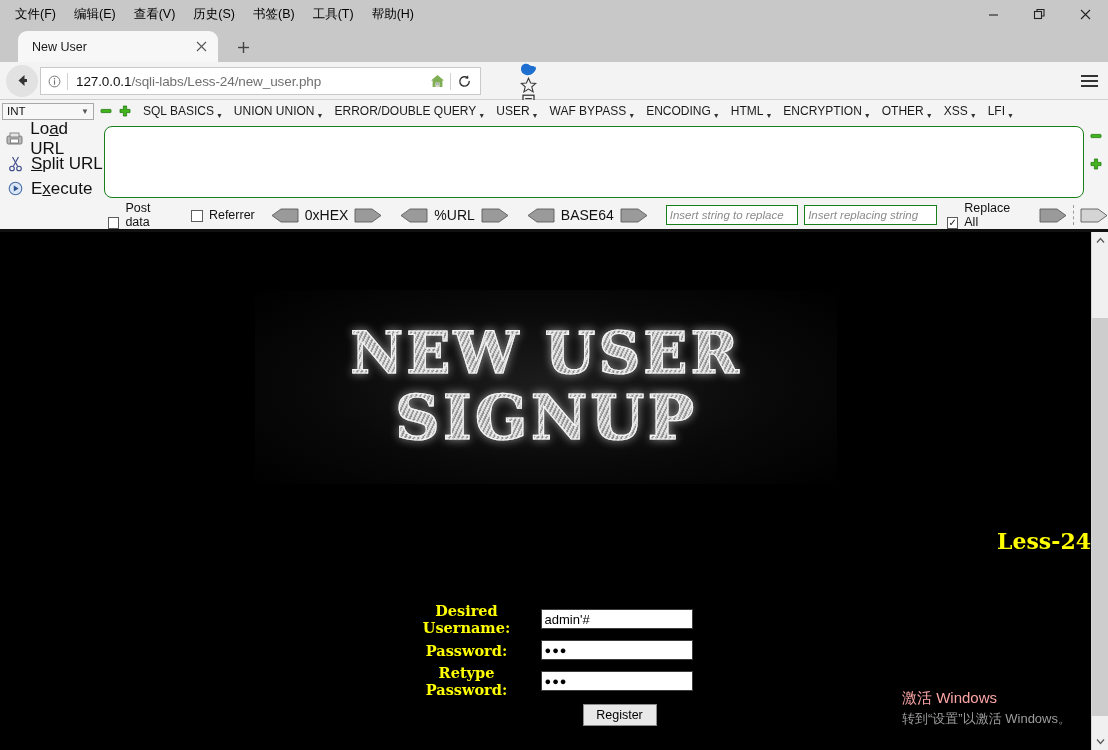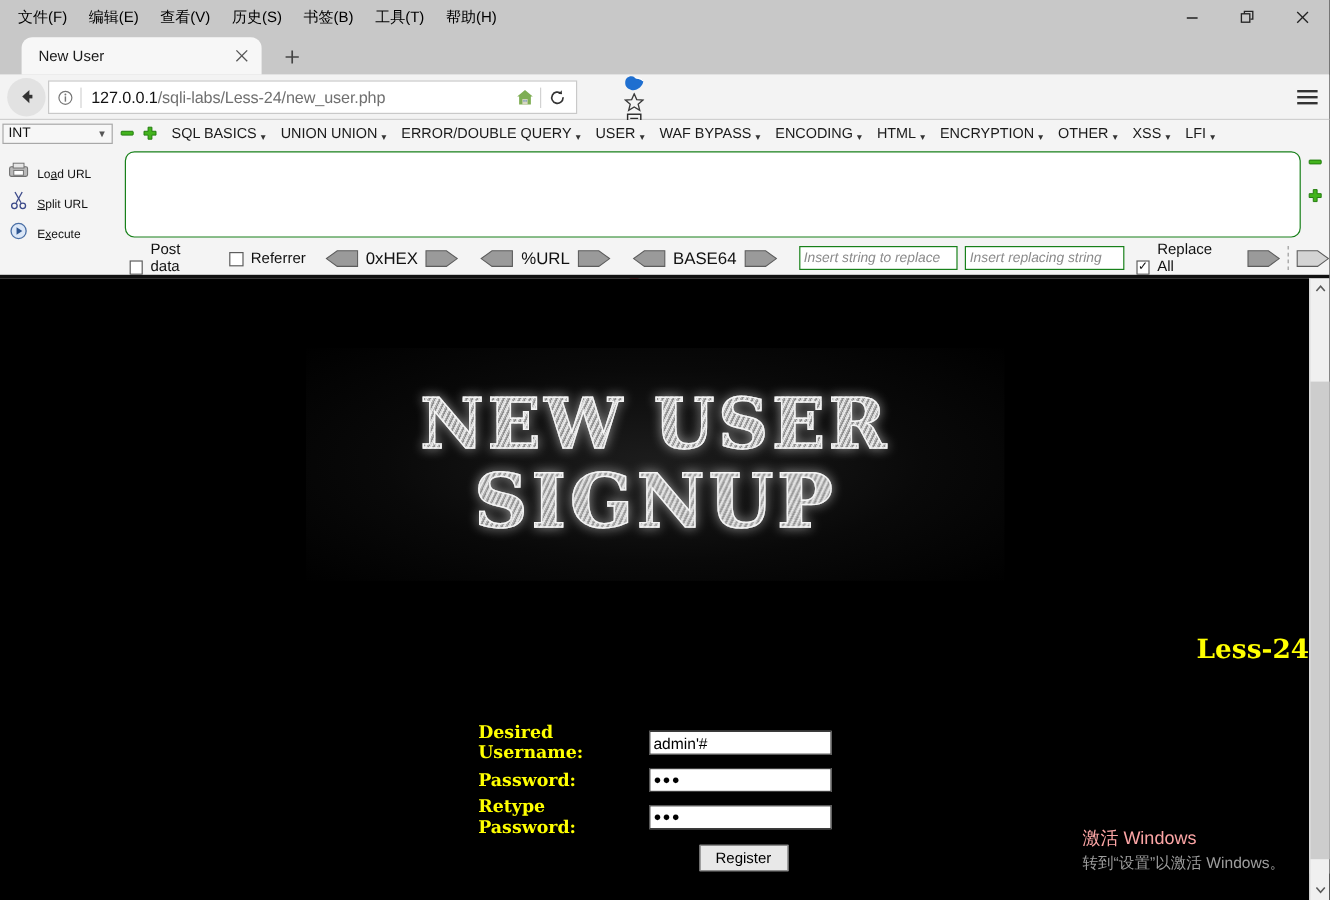--- a/index.html
+++ b/index.html
@@ -166,23 +166,23 @@
     margin-left: 11px; white-space: nowrap;
     display: flex; align-items: flex-end; gap: 2px;
   }
   .hb-menu .mc { font-size: 7px; color: #333; position: relative; top: 1px; }
 
   .hb-body { display: flex; height: 80px; }
   .hb-side {
     width: 104px; padding-top: 4px;
   }
   .hb-sideitem {
-    display: flex; align-items: flex-end; height: 25px;
+    display: flex; align-items: center; height: 25px;
     padding-left: 4px;
-    font-size: 10px; color: #111;
+    font-size: 17px; color: #111;
   }
   .hb-sideicon {
     width: 22px; height: 18px;
     display: flex; align-items: center; justify-content: center;
     margin-right: 5px;
   }
   .hb-sidelabel u { text-decoration: underline; }
   .hb-textarea {
     flex: 1; margin: 4px 0 0 0;
     height: 72px;
@@ -283,21 +283,21 @@
 
   .form {
     position: absolute; left: 0; top: 370px;
     width: 1091px;
     display: flex; flex-direction: column; align-items: center;
   }
   .frow {
     display: flex; align-items: center; margin-bottom: 4px;
   }
   .flabel {
-    width: 142px; text-align: left;
+    width: 142px; text-align: center;
     color: #ffff00;
     font-family: "DejaVu Serif", serif;
     font-weight: bold;
     font-size: 14.5px;
     padding-right: 6px;
   }
   .finput {
     width: 152px; height: 20px;
     background: #fff; border: 1px solid #3c3c3c;
     font-size: 13px; color: #000;

